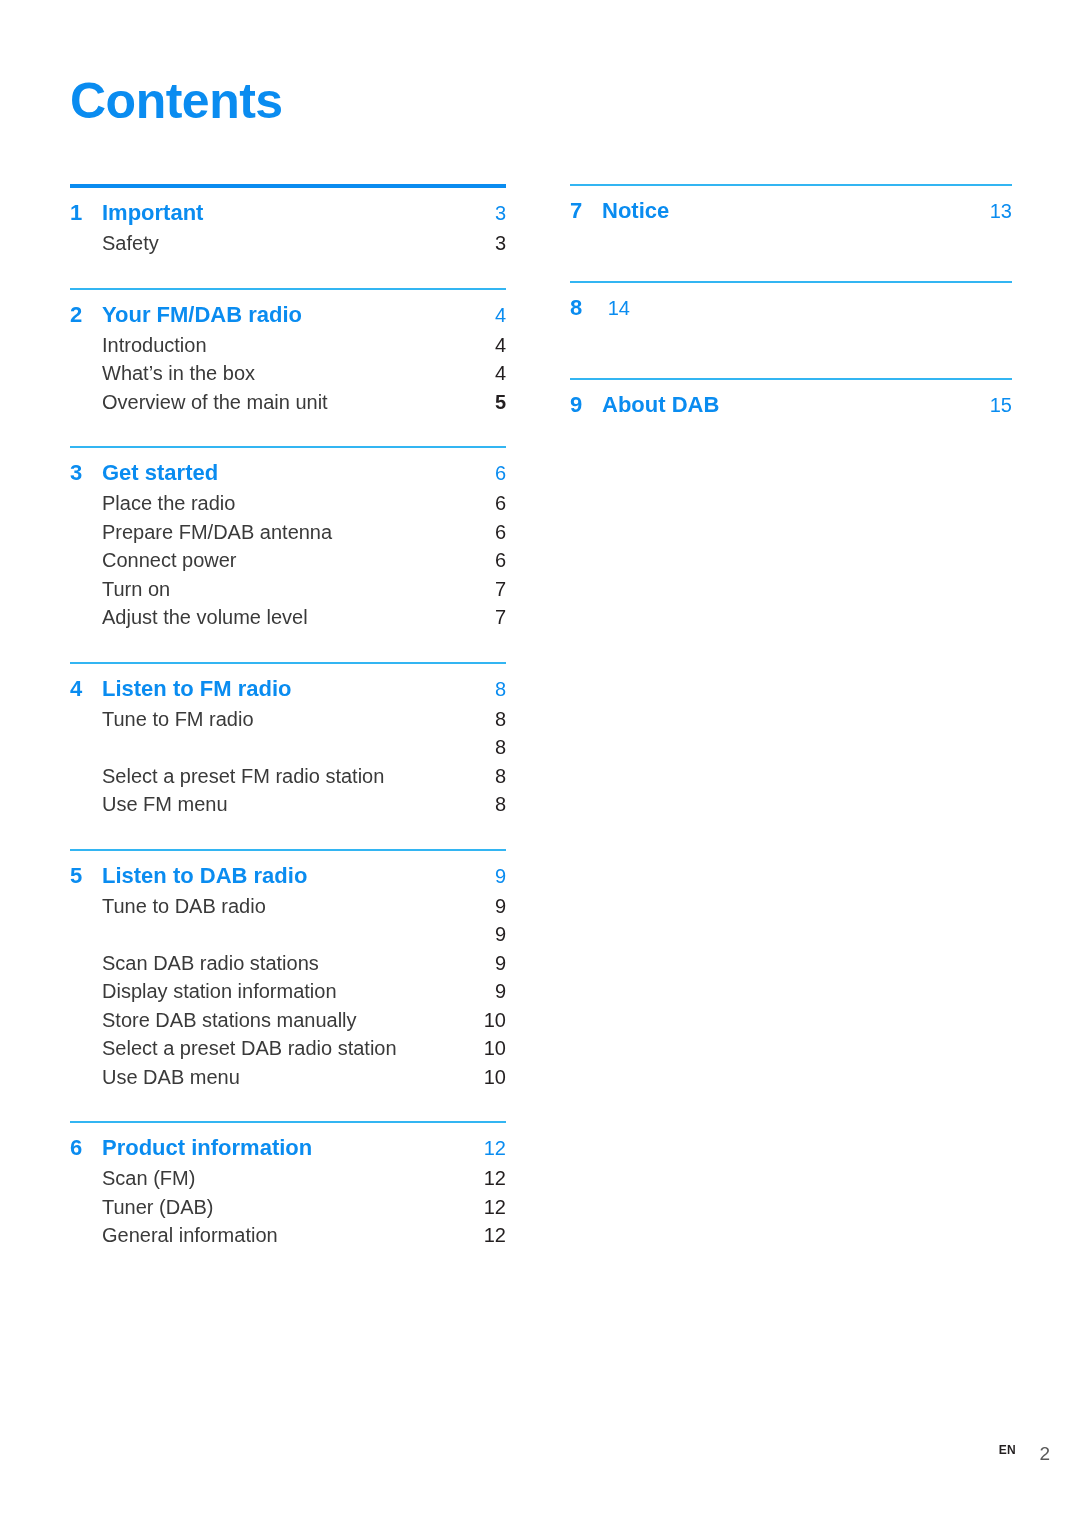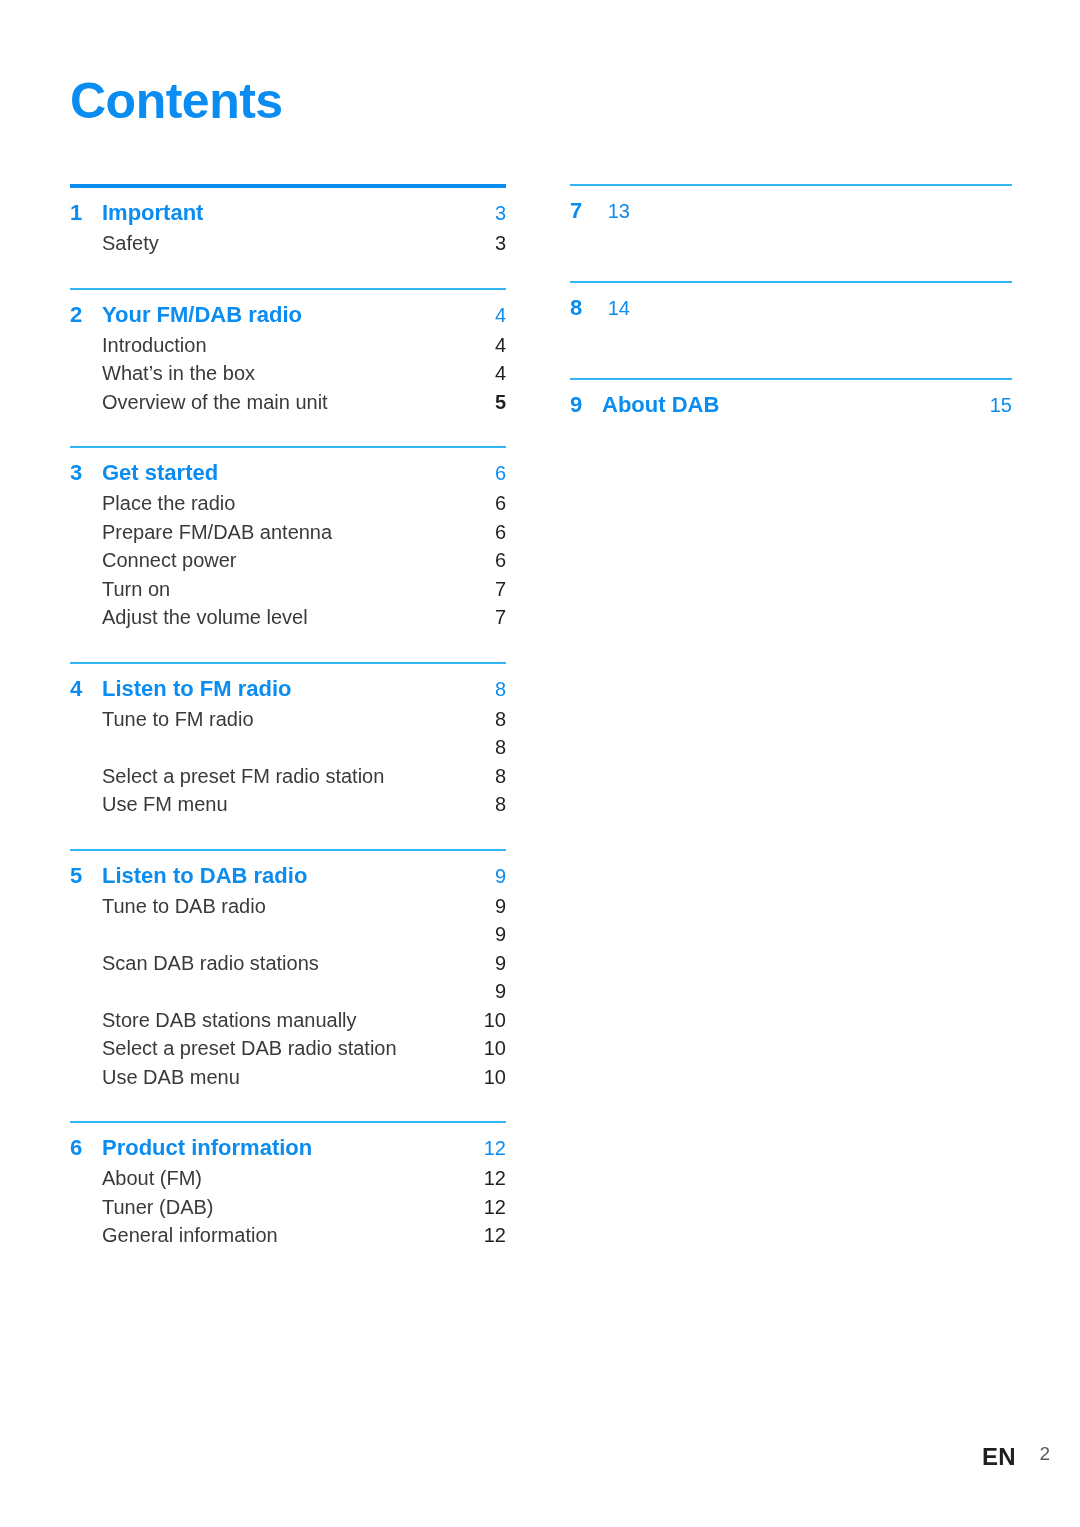--- a/index.html
+++ b/index.html
@@ -128,21 +128,21 @@
     position: absolute;
     left: 0;
     top: 1443px;
     width: 1080px;
     height: 30px;
   }
   .footer-lang {
     position: absolute;
     right: 64px;
     top: 0;
-    font-size: 24px;
+    font-size: 12px;
     font-weight: bold;
     color: #231f20;
     letter-spacing: 0.3px;
     margin-left: 46px;
   }
   .footer-page {
     position: absolute;
     right: 30px;
     top: 0;
     font-size: 19px;
@@ -275,20 +275,21 @@
             <span class="num">&nbsp;</span>
             <span class="pg">9</span>
           </div>
           <div class="row row-sub">
             <span class="num">&nbsp;</span>
             <span class="label">Scan DAB radio stations</span>
             <span class="pg">9</span>
           </div>
           <div class="row row-sub">
             <span class="num">&nbsp;</span>
+            <span class="label">Display station information</span>
             <span class="pg">9</span>
           </div>
           <div class="row row-sub">
             <span class="num">&nbsp;</span>
             <span class="label">Store DAB stations manually</span>
             <span class="pg">10</span>
           </div>
           <div class="row row-sub">
             <span class="num">&nbsp;</span>
             <span class="label">Select a preset DAB radio station</span>
@@ -303,40 +304,41 @@
         <div class="gap-after"></div>
         <div class="section">
           <div class="rule"></div>
           <div class="row row-head">
             <span class="num">6</span>
             <span class="label">Product information</span>
             <span class="pg">12</span>
           </div>
           <div class="row row-sub">
             <span class="num">&nbsp;</span>
-            <span class="label">About (FM)</span>
+            <span class="label">Scan (FM)</span>
             <span class="pg">12</span>
           </div>
           <div class="row row-sub">
             <span class="num">&nbsp;</span>
             <span class="label">Tuner (DAB)</span>
             <span class="pg">12</span>
           </div>
           <div class="row row-sub">
             <span class="num">&nbsp;</span>
             <span class="label">General information</span>
             <span class="pg">12</span>
           </div>
         </div>
       </div>
     <div class="col col-right" id="col-right">
         <div class="section">
           <div class="rule"></div>
           <div class="row row-head">
             <span class="num">7</span>
+            <span class="label">Notice</span>
             <span class="pg">13</span>
           </div>
         </div>
         <div class="gap-after-right"></div>
         <div class="section">
           <div class="rule"></div>
           <div class="row row-head">
             <span class="num">8</span>
             <span class="pg">14</span>
           </div>

